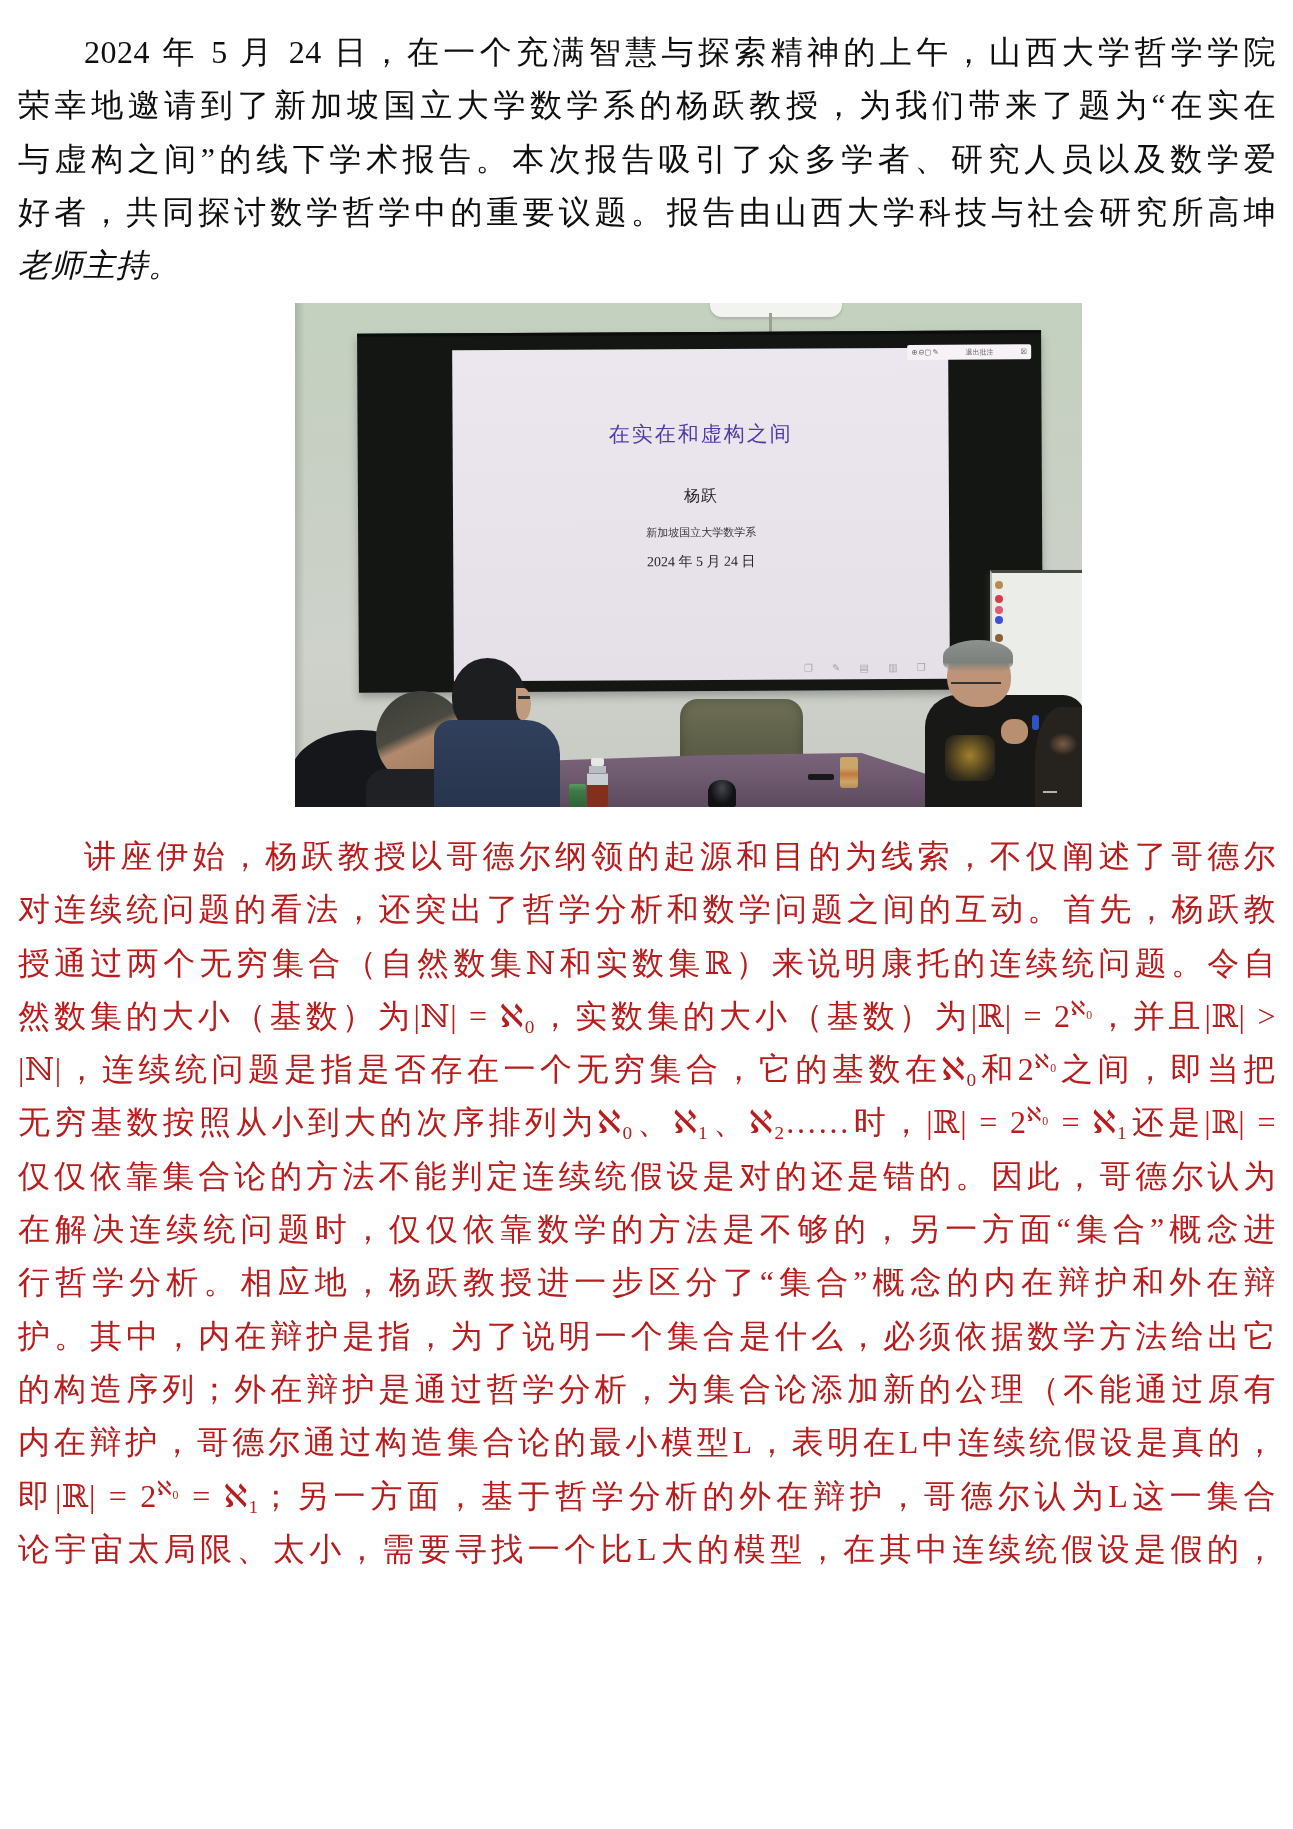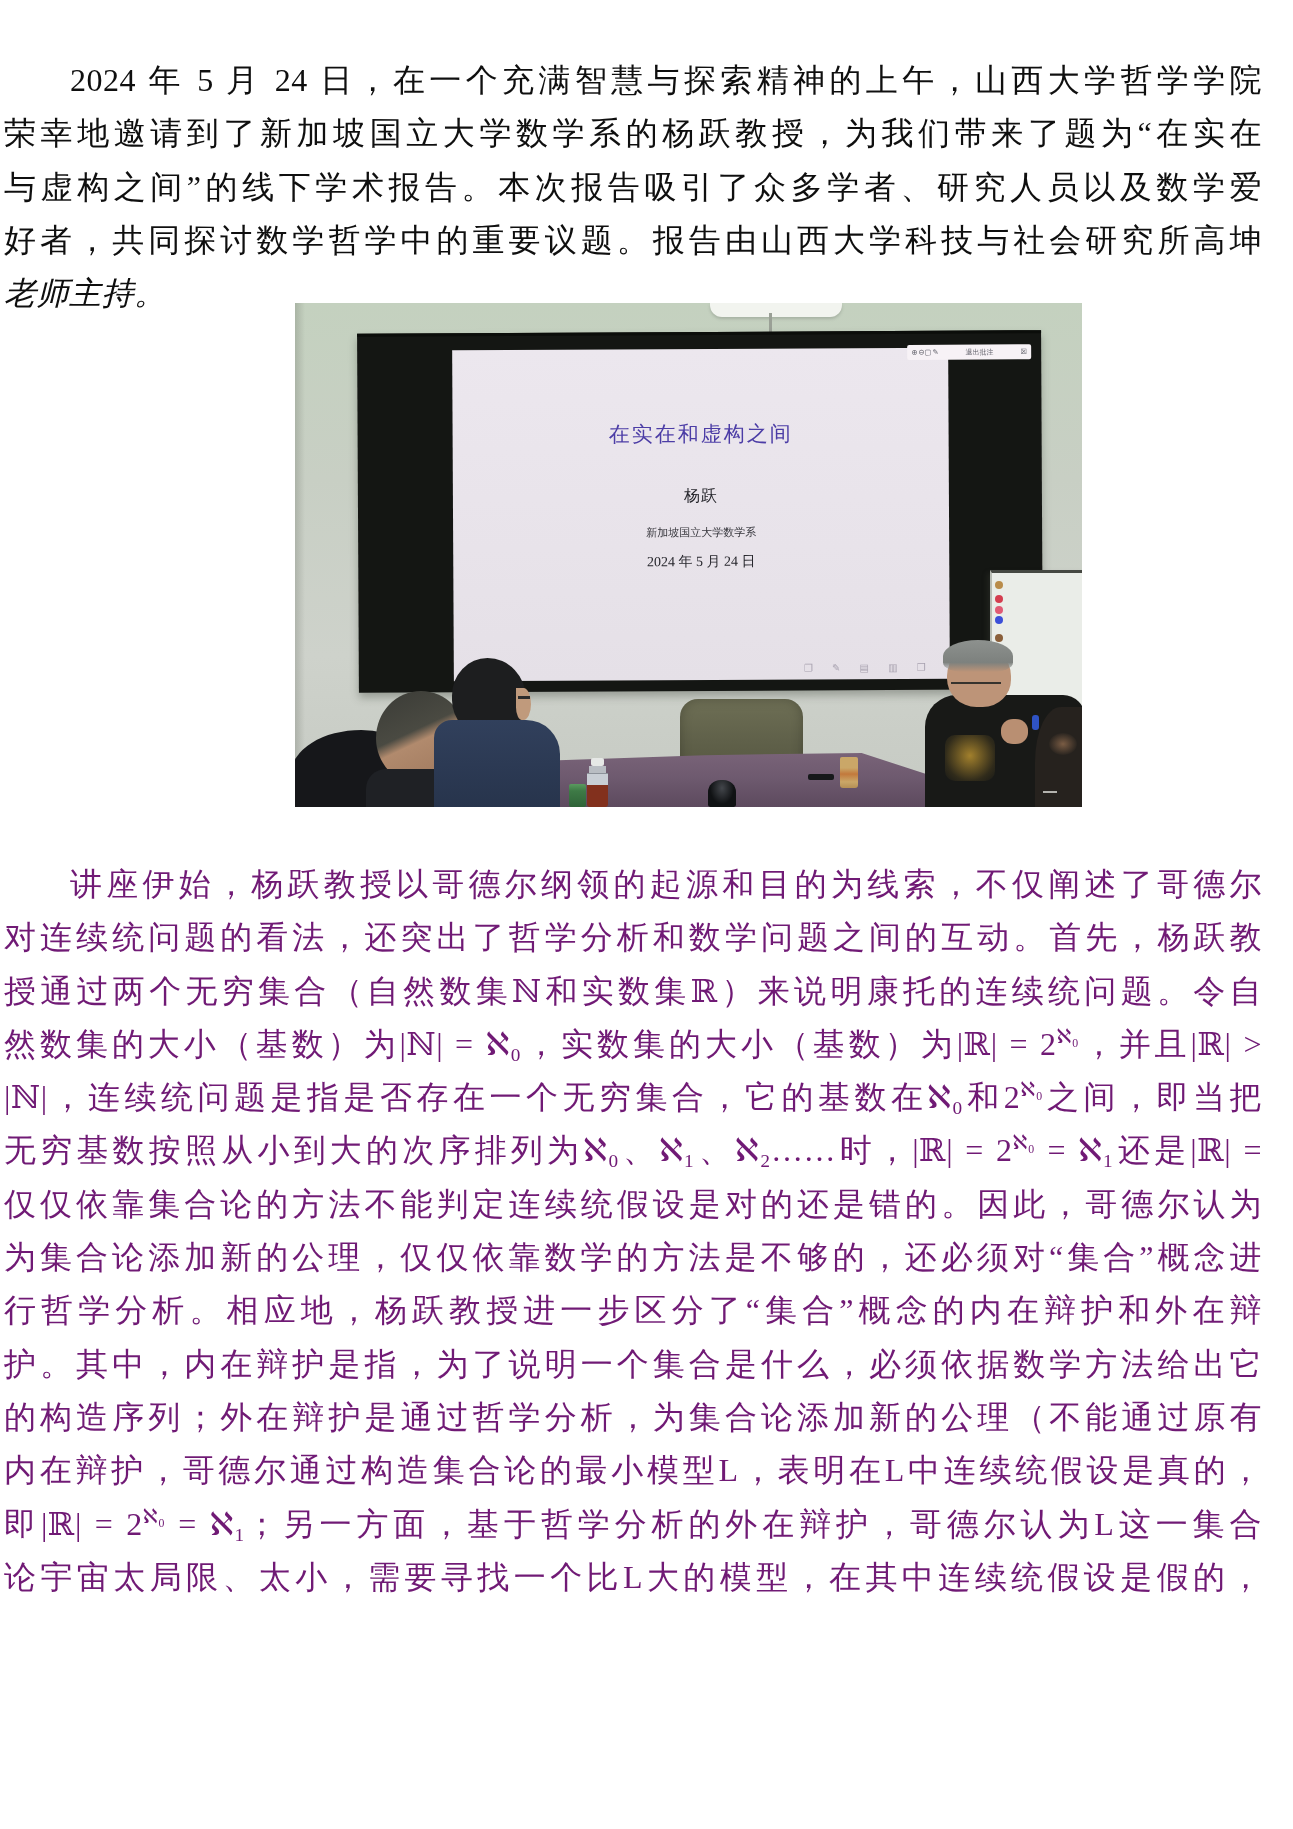--- a/index.html
+++ b/index.html
@@ -4,21 +4,21 @@
 <style>
   html,body { margin:0; padding:0; }
   body {
     width:1293px; height:1829px;
     background:#ffffff;
     position:relative;
     font-family:"Liberation Serif","DejaVu Serif",serif;
     overflow:hidden;
   }
   
-  .para { position:absolute; left:4px; width:1258px; color:#0f0f0f;margin-top:28px; }
+  .para { position:absolute; left:18px; width:1258px; color:#0f0f0f; }
   #para1 { top:26px; }
   #para2 { top:830px; }
   .line {
     height:53.3px; line-height:53.3px; font-size:32px;
     text-align:justify; text-align-last:justify;
     overflow:hidden; white-space:nowrap;
     letter-spacing:0.5px;
   }
   .line.indent { padding-left:66px; }
   .line.last { text-align-last:auto;font-style:italic; }
@@ -201,28 +201,28 @@
   <div class="speaker-glasses"></div>
 
   <div class="pen-blue"></div>
   <div class="person head-right">
     <div class="hair"></div>
     <div class="crown"></div>
     <div class="glint"></div>
   </div>
 </div>
 
-<div class="para" id="para2" style="color: #701a75;">
+<div class="para" id="para2" style="color: #b91c1c;">
     <div class="line indent">讲座伊始，杨跃教授以哥德尔纲领的起源和目的为线索，不仅阐述了哥德尔</div>
     <div class="line">对连续统问题的看法，还突出了哲学分析和数学问题之间的互动。首先，杨跃教</div>
     <div class="line">授通过两个无穷集合（自然数集ℕ和实数集ℝ）来说明康托的连续统问题。令自</div>
     <div class="line">然数集的大小（基数）为|ℕ| = ℵ₀，实数集的大小（基数）为|ℝ| = 2<sup>ℵ₀</sup>，并且|ℝ| &gt;</div>
     <div class="line">|ℕ|，连续统问题是指是否存在一个无穷集合，它的基数在ℵ₀和2<sup>ℵ₀</sup>之间，即当把</div>
     <div class="line">无穷基数按照从小到大的次序排列为ℵ₀、ℵ₁、ℵ₂……时，|ℝ| = 2<sup>ℵ₀</sup> = ℵ₁还是|ℝ| =</div>
     <div class="line">仅仅依靠集合论的方法不能判定连续统假设是对的还是错的。因此，哥德尔认为</div>
-    <div class="line">为集合论添加新的公理，仅仅依靠数学的方法是不够的，还必须对“集合”概念进</div>
+    <div class="line">在解决连续统问题时，仅仅依靠数学的方法是不够的，另一方面“集合”概念进</div>
     <div class="line">行哲学分析。相应地，杨跃教授进一步区分了“集合”概念的内在辩护和外在辩</div>
     <div class="line">护。其中，内在辩护是指，为了说明一个集合是什么，必须依据数学方法给出它</div>
     <div class="line">的构造序列；外在辩护是通过哲学分析，为集合论添加新的公理（不能通过原有</div>
     <div class="line">内在辩护，哥德尔通过构造集合论的最小模型L，表明在L中连续统假设是真的，</div>
     <div class="line">即|ℝ| = 2<sup>ℵ₀</sup> = ℵ₁；另一方面，基于哲学分析的外在辩护，哥德尔认为L这一集合</div>
     <div class="line">论宇宙太局限、太小，需要寻找一个比L大的模型，在其中连续统假设是假的，</div>
   </div>
 
 </body></html>

